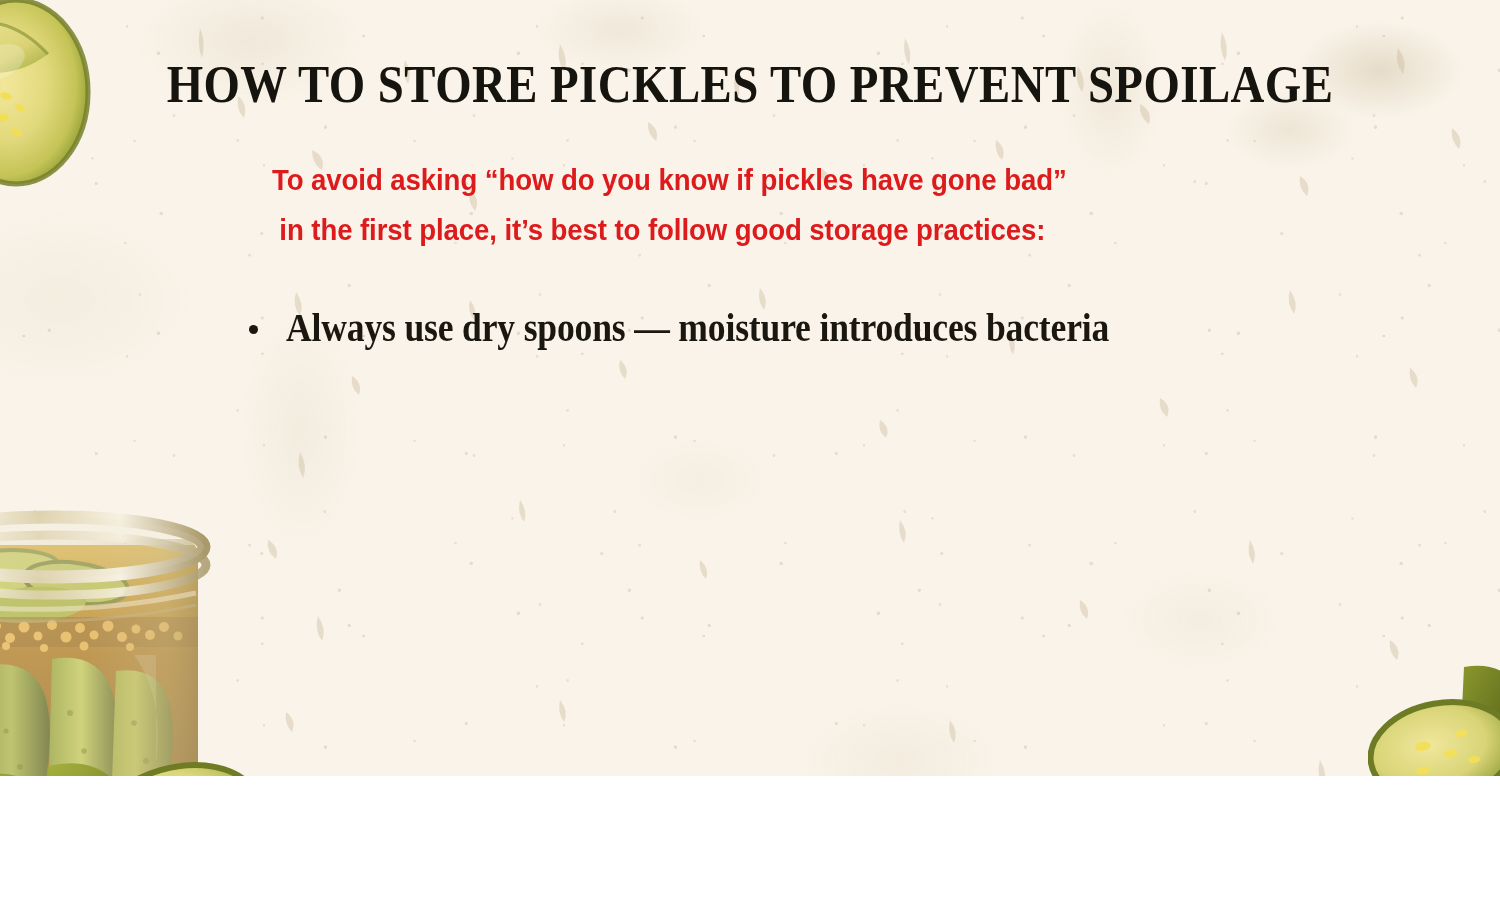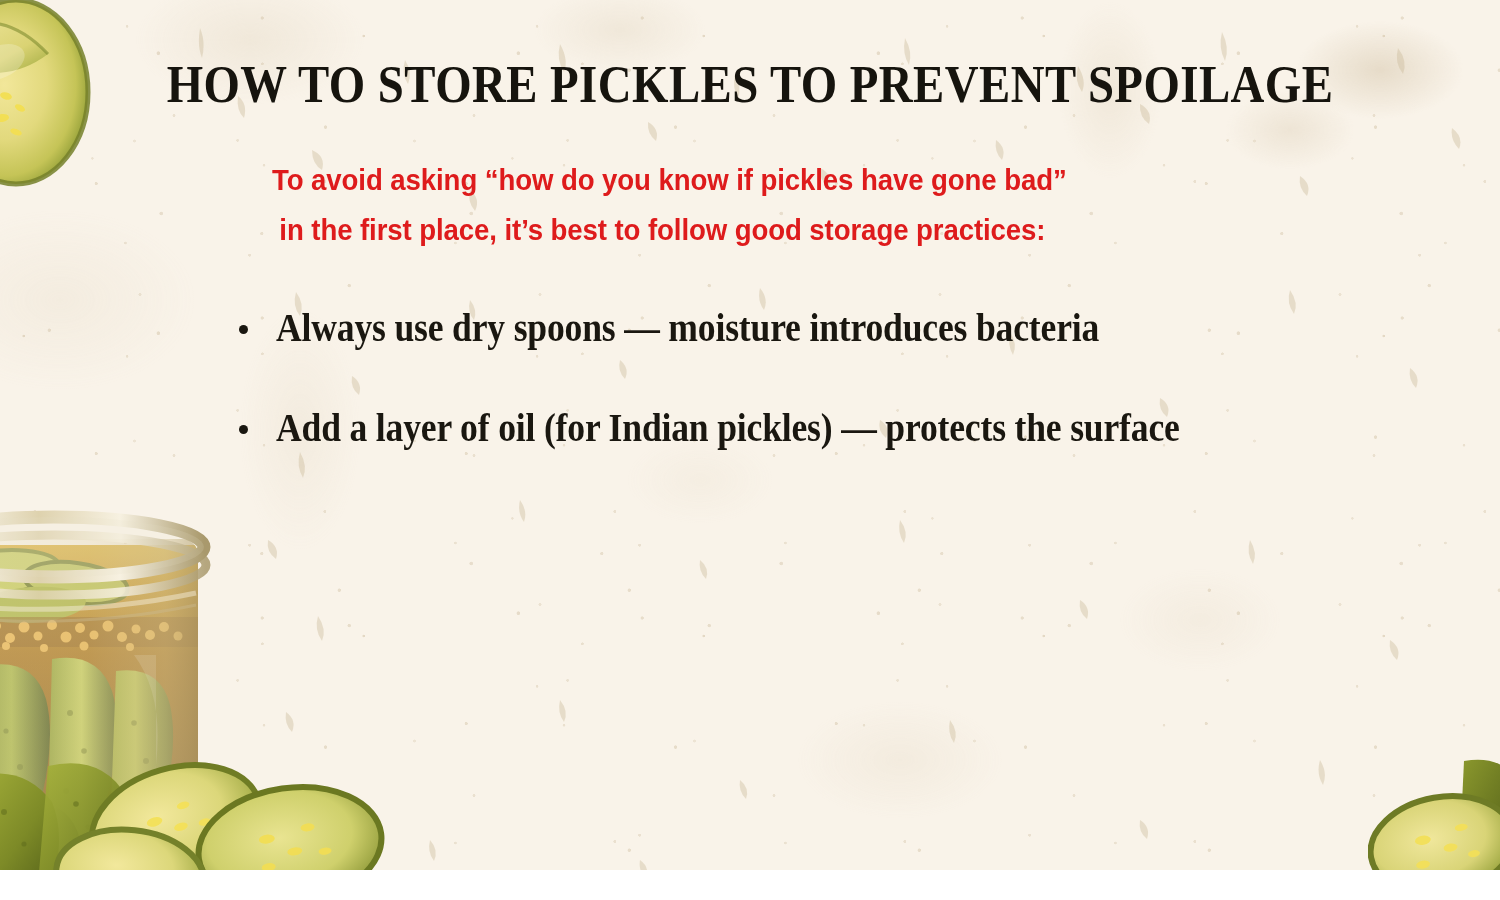--- a/index.html
+++ b/index.html
@@ -5,21 +5,21 @@
 <style>
   html, body {
     margin: 0;
     padding: 0;
     background: #ffffff;
   }
 
   #infographic {
     position: relative;
     width: 1500px;
-    height: 870px;
+    height: 776px;
     overflow: hidden;
     background-color: #f9f3e9;
     font-family: "Liberation Serif", serif;
     -webkit-font-smoothing: antialiased;
   }
 
   
   .bg-base {
     position: absolute;
     inset: 0;
@@ -113,21 +113,21 @@
     letter-spacing: -.1px;
     transform: scaleX(.92);
     transform-origin: 0 50%;
   }
   .subhead .l2 { padding-left: 8px; }
 
   
   .tips {
     position: absolute;
     top: 300px;
-    left: 236px;
+    left: 246px;
     width: 1200px;
     list-style: none;
     margin: 0;
     padding: 0;
   }
   .tips li {
     position: relative;
     height: 100px;
     padding-left: 40px;
     color: #1a1710;
@@ -249,24 +249,20 @@
   <div class="subhead">
     <div class="l1">To avoid asking “how do you know if pickles have gone bad”</div>
     <div class="l2">in the first place, it’s best to follow good storage practices:</div>
   </div>
 
   <ul class="tips">
     <li>
       <span class="bullet-dot"></span>
       <span class="tip-text">Always use dry spoons — moisture introduces bacteria</span>
     </li>
-    <li>
-      <span class="bullet-dot"></span>
-      <span class="tip-text">Add a layer of oil (for Indian pickles) — protects the surface</span>
-    </li>
   </ul>
 
   <svg class="photo slice-topleft" viewBox="0 0 148 205">
     <defs>
       <radialGradient id="sl1" cx="42%" cy="46%" r="62%">
         <stop offset="0%" stop-color="#f2e79a"></stop>
         <stop offset="48%" stop-color="#e2d97d"></stop>
         <stop offset="80%" stop-color="#c5c457"></stop>
         <stop offset="100%" stop-color="#8c9a33"></stop>
       </radialGradient>

